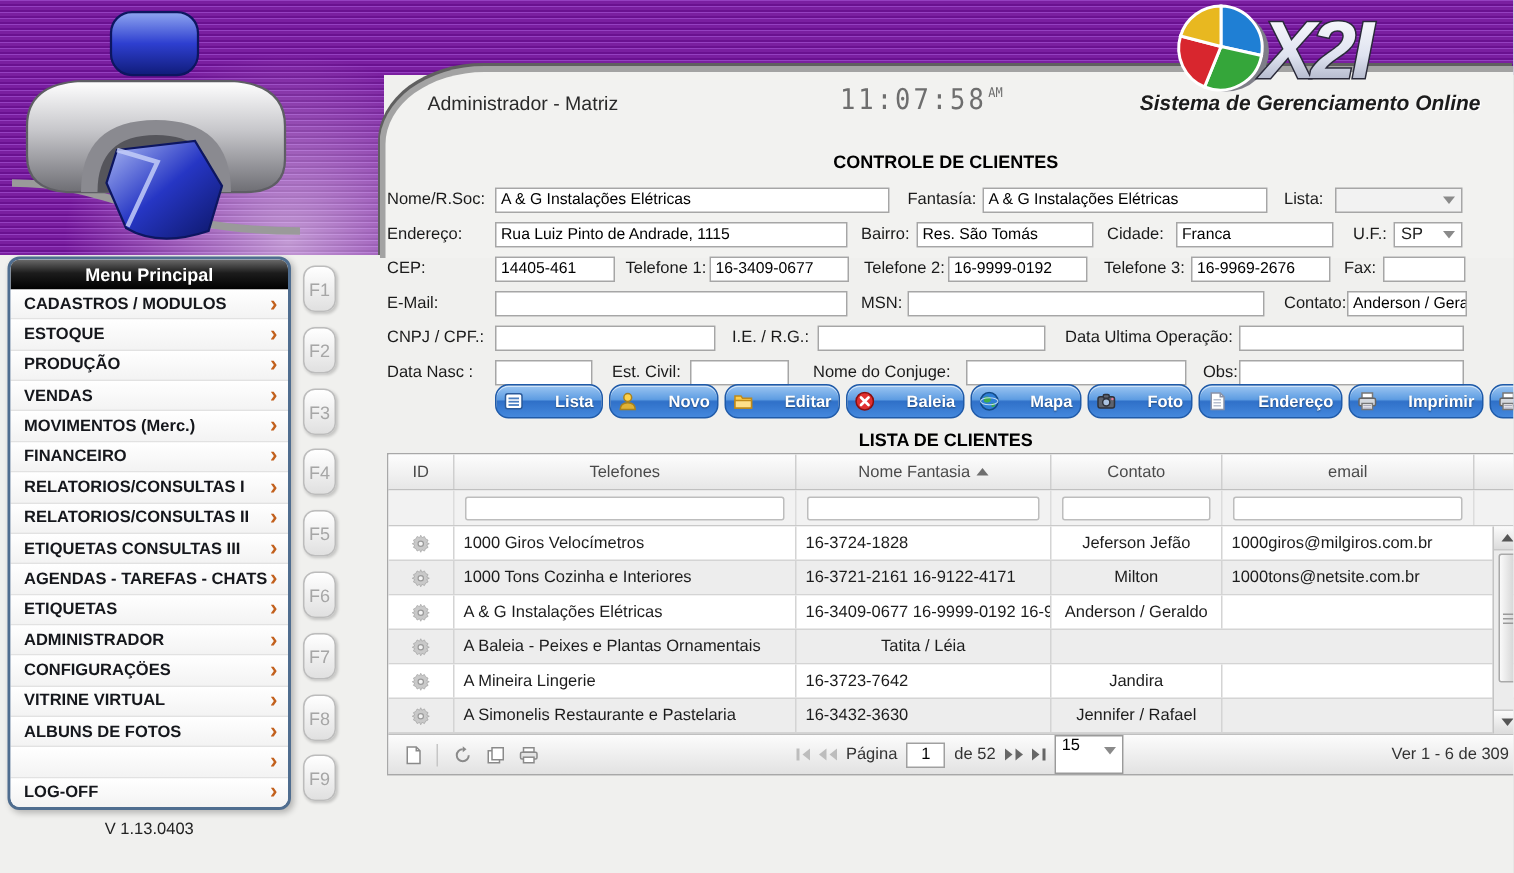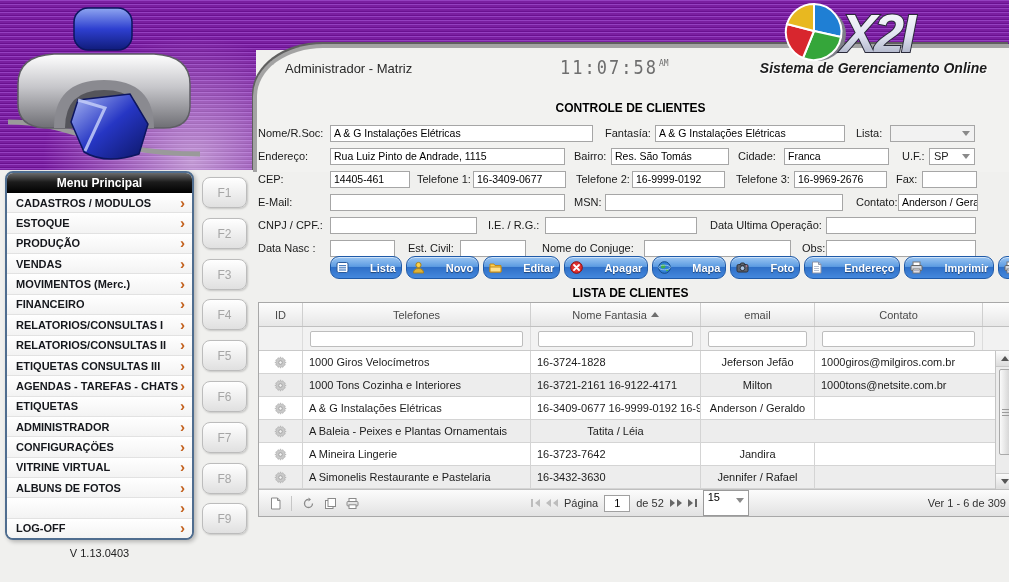--- a/index.html
+++ b/index.html
@@ -34,21 +34,21 @@
     border-radius:5px 5px 0 0; }
   .menu-item { flex:1; display:flex; align-items:center; padding:0 7px 0 9px;
     border-bottom:1px solid #e2e2e2; background:linear-gradient(#ffffff,#f3f3f3);
     font-size:11px; font-weight:bold; color:#15171c; cursor:pointer; }
   .menu-item:last-child { border-bottom:none; }
   .menu-item .chev { margin-left:auto; color:#c2601d; font-size:15px; font-weight:bold; line-height:10px; }
   .menu-version { position:absolute; left:5px; top:547px; width:189px; text-align:center;
     font-size:11px; color:#222; }
 
   
-  .fkey { position:absolute; left:202px; width:45px; height:31px; border:1px solid #bcbcbc;
+  .fkey { position:absolute; left:202px; width:22px; height:31px; border:1px solid #bcbcbc;
     border-radius:8px; background:linear-gradient(#ffffff,#e0e0e0); color:#a6a6a6;
     font-size:12px; display:flex; align-items:center; justify-content:center;
     box-shadow:1px 1px 2px rgba(0,0,0,.18); }
 
   
   .sec-title { position:absolute; left:258px; width:745px; text-align:center; font-size:12px;
     font-weight:bold; color:#000; }
   .formarea { position:absolute; left:258px; top:122px; width:747px; height:140px; }
   .flabel { position:absolute; height:17px; line-height:17px; font-size:11px; color:#1a1a1a; white-space:nowrap; }
   .vbox { position:absolute; height:17px; line-height:15px; background:#fff; border:1px solid #a6a6a6;
@@ -344,21 +344,21 @@
           <path d="M1 3 L5 3 L6 4.5 L12 4.5 L12 11 L1 11 Z" fill="#ffcf4d" stroke="#c08a1a"></path>
           <path d="M1 6 L12 6 L12 11 L1 11 Z" fill="#ffe08a" stroke="#c08a1a"></path>
         </svg>
       <span>Editar</span>
     </div>
     <div class="tbtn">
       <svg width="13" height="13" viewBox="0 0 13 13">
           <circle cx="6.5" cy="6.5" r="5.8" fill="#e03030" stroke="#8a0f0f"></circle>
           <path d="M4 4 L9 9 M9 4 L4 9" stroke="#fff" stroke-width="1.8" stroke-linecap="round"></path>
         </svg>
-      <span>Apagar</span>
+      <span>Baleia</span>
     </div>
     <div class="tbtn">
       <svg width="13" height="13" viewBox="0 0 13 13">
           <circle cx="6.5" cy="6.5" r="5.8" fill="#2f7fd6" stroke="#134a86"></circle>
           <path d="M3 4 Q5 2.5 7 4 Q8.5 5.5 6.5 7 Q4 8 3 6.5 Z" fill="#3fae4a"></path>
           <path d="M8 8 Q10 7.5 10.5 9 Q9.5 11 8 10 Z" fill="#3fae4a"></path>
           <ellipse cx="6.5" cy="6.5" rx="5.8" ry="2.3" fill="none" stroke="#bcd8f2" stroke-width=".7"></ellipse>
         </svg>
       <span>Mapa</span>
     </div>
@@ -411,24 +411,24 @@
           <span>ID</span>
         </div>
       <div>
           <span>Telefones</span>
         </div>
       <div>
           <span>Nome Fantasia</span>
           <span class="tri-up"></span>
         </div>
       <div>
+          <span>Contato</span>
+        </div>
+      <div>
           <span>email</span>
-        </div>
-      <div>
-          <span>Contato</span>
         </div>
       <div></div>
     </div>
     <div class="tfilter">
       <div></div>
       <div>
           <input type="text" style="">
         </div>
       <div>
           <input type="text" style="">

